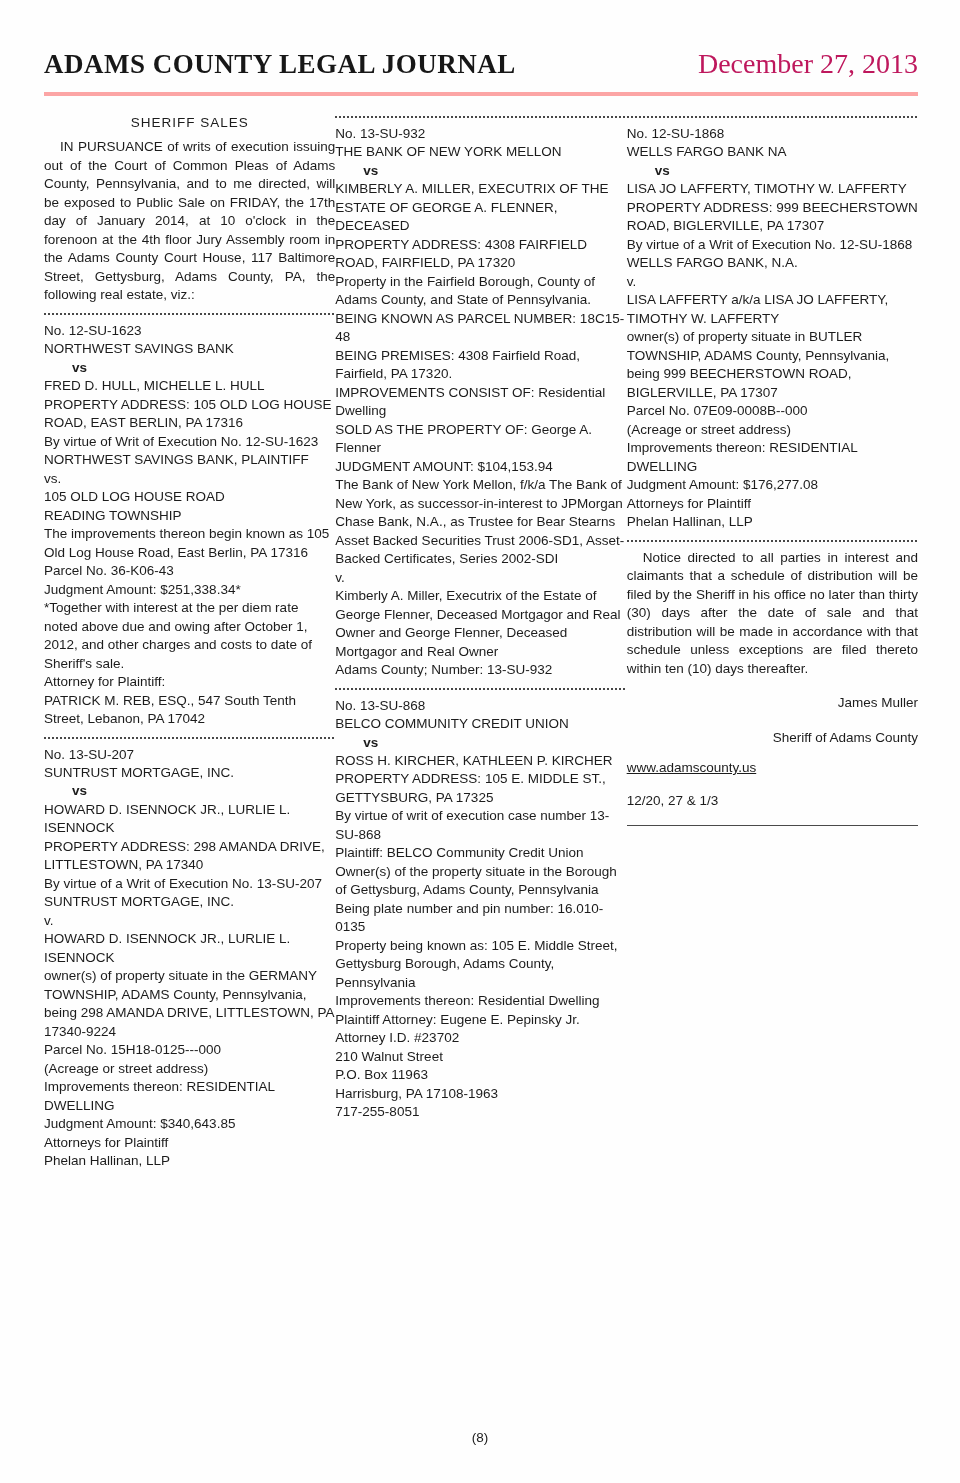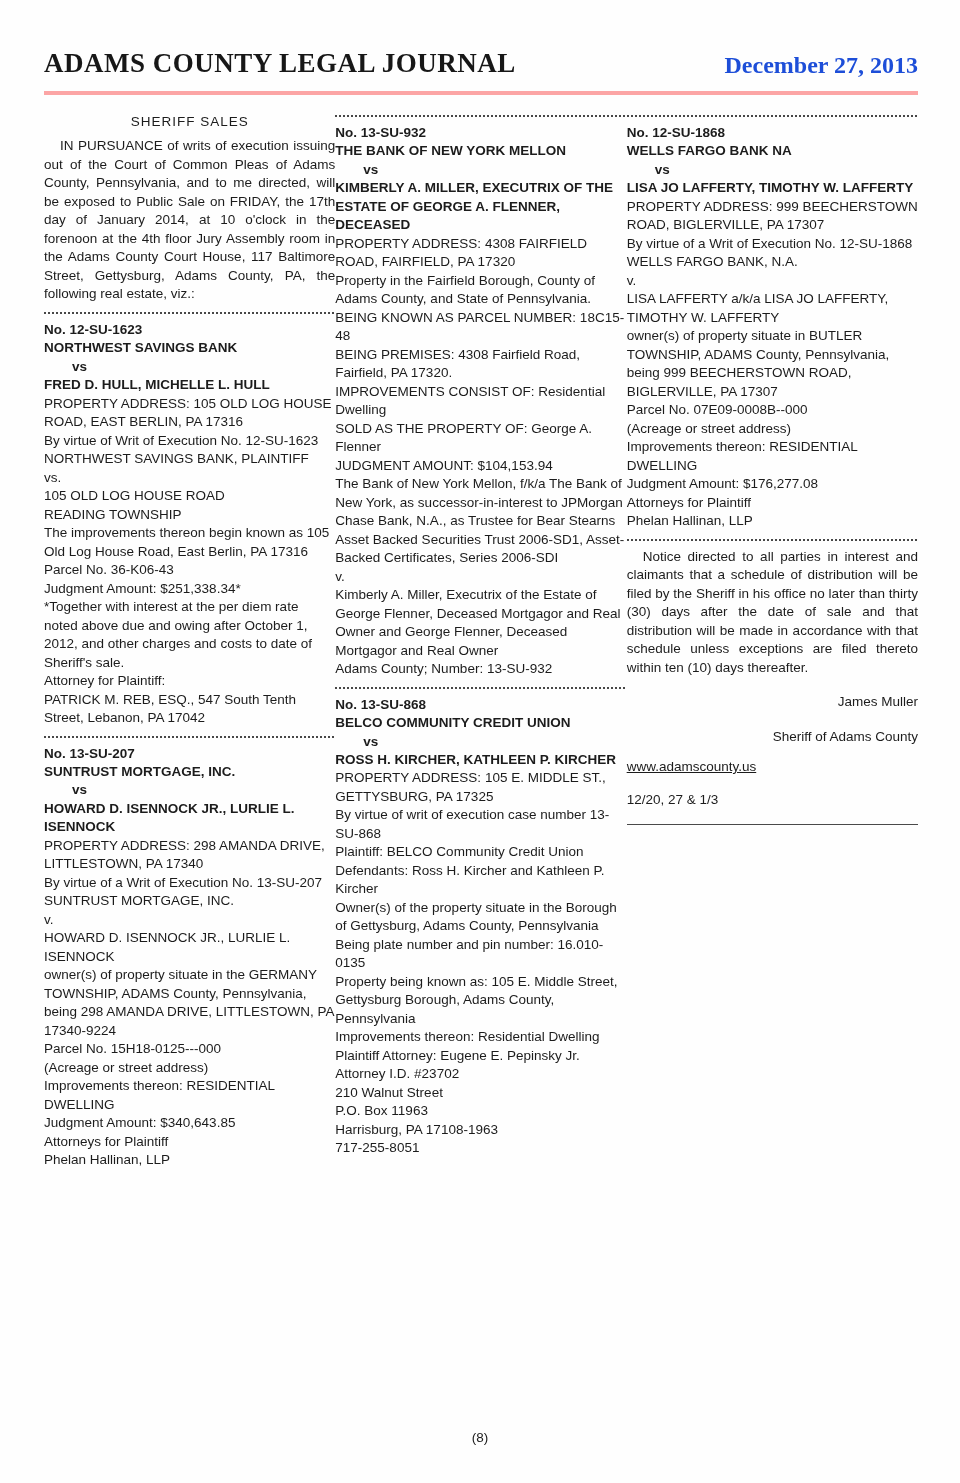--- a/index.html
+++ b/index.html
@@ -19,41 +19,41 @@
     border-bottom:4px solid #fca5a5;
     padding-bottom:12px;
   }
   .masthead .title {
     font-family:"Liberation Serif", serif;
     font-size:27px; font-weight:bold; letter-spacing:0.5px;
     color:#171717;
   }
   .masthead .date {
     font-family:"Liberation Serif", serif;
-    font-size:24px; font-weight:bold; color:#1d4ed8;
+    font-size:28px; font-weight:normal; color:#be185d;
   }
   
   .columns {
     display:grid;
     grid-template-columns:1fr 1fr 1fr;
     padding:16px 42px 0 44px;
     font-size:13.5px; line-height:1.37;
   }
   .col { min-width:0; }
   .section-title {
     text-align:center; letter-spacing:1px; margin:2px 0 6px;
   }
   .intro {
     text-align:justify; text-indent:16px; margin:0;
   }
   .dotdiv {
     height:2px; margin:8px 0 7px;
     background-image:repeating-linear-gradient(90deg,#474747 0 2px, rgba(0,0,0,0) 2px 4px);
   }
-  .notice .b { font-weight:bold; }
+  .notice .b { font-weight:normal; }
   .notice .vs { font-weight:bold; padding-left:28px; }
   .notice .line { font-weight:normal; }
   
   .closing-para { text-align:justify; text-indent:16px; margin:0 0 10px; }
   .signature { text-align:right; margin-top:16px; }
   .website { margin-top:12px;text-decoration:underline; }
   .run-dates { margin-top:14px; }
   .solidline { border:none; border-top:1px solid #4a4a4a; margin:15px 0 0; }
   
   .pagenum {
@@ -133,39 +133,38 @@
         <div class="vs">vs</div>
         <div class="b">KIMBERLY A. MILLER, EXECUTRIX OF THE ESTATE OF GEORGE A. FLENNER, DECEASED</div>
         <div>
             <div class="line">PROPERTY ADDRESS: 4308 FAIRFIELD ROAD, FAIRFIELD, PA 17320</div>
             <div class="line">Property in the Fairfield Borough, County of Adams County, and State of Pennsylvania.</div>
             <div class="line">BEING KNOWN AS PARCEL NUMBER: 18C15-48</div>
             <div class="line">BEING PREMISES: 4308 Fairfield Road, Fairfield, PA 17320.</div>
             <div class="line">IMPROVEMENTS CONSIST OF: Residential Dwelling</div>
             <div class="line">SOLD AS THE PROPERTY OF: George A. Flenner</div>
             <div class="line">JUDGMENT AMOUNT: $104,153.94</div>
-            <div class="line">The Bank of New York Mellon, f/k/a The Bank of New York, as successor-in-interest to JPMorgan Chase Bank, N.A., as Trustee for Bear Stearns Asset Backed Securities Trust 2006-SD1, Asset-Backed Certificates, Series 2006-SDI</div>
+            <div class="line">The Bank of New York Mellon, f/k/a The Bank of New York, as successor-in-interest to JPMorgan Chase Bank, N.A., as Trustee for Bear Stearns Asset Backed Securities Trust 2006-SD1, Asset-Backed Certificates, Series 2002-SDI</div>
             <div class="line">v.</div>
             <div class="line">Kimberly A. Miller, Executrix of the Estate of George Flenner, Deceased Mortgagor and Real Owner and George Flenner, Deceased Mortgagor and Real Owner</div>
             <div class="line">Adams County; Number: 13-SU-932</div>
           </div>
       </section>
 
       <div class="dotdiv"></div>
 
       <section class="notice">
         <div class="b">No. 13-SU-868</div>
         <div class="b">BELCO COMMUNITY CREDIT UNION</div>
         <div class="vs">vs</div>
         <div class="b">ROSS H. KIRCHER, KATHLEEN P. KIRCHER</div>
         <div>
             <div class="line">PROPERTY ADDRESS: 105 E. MIDDLE ST., GETTYSBURG, PA 17325</div>
             <div class="line">By virtue of writ of execution case number 13-SU-868</div>
             <div class="line">Plaintiff: BELCO Community Credit Union</div>
-            <div class="line">Defendants: Ross H. Kircher and Kathleen P. Kircher</div>
             <div class="line">Owner(s) of the property situate in the Borough of Gettysburg, Adams County, Pennsylvania</div>
             <div class="line">Being plate number and pin number: 16.010-0135</div>
             <div class="line">Property being known as: 105 E. Middle Street, Gettysburg Borough, Adams County, Pennsylvania</div>
             <div class="line">Improvements thereon: Residential Dwelling</div>
             <div class="line">Plaintiff Attorney: Eugene E. Pepinsky Jr.</div>
             <div class="line">Attorney I.D. #23702</div>
             <div class="line">210 Walnut Street</div>
             <div class="line">P.O. Box 11963</div>
             <div class="line">Harrisburg, PA 17108-1963</div>
             <div class="line">717-255-8051</div>

